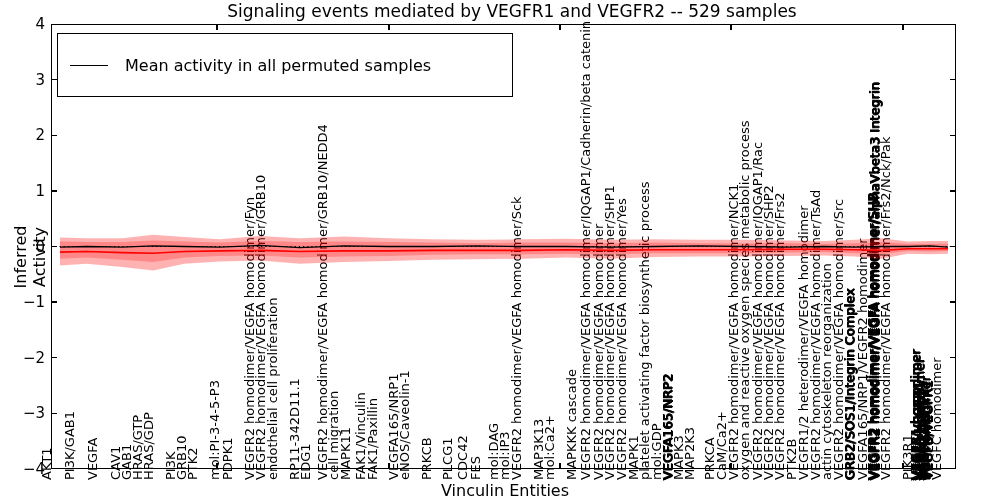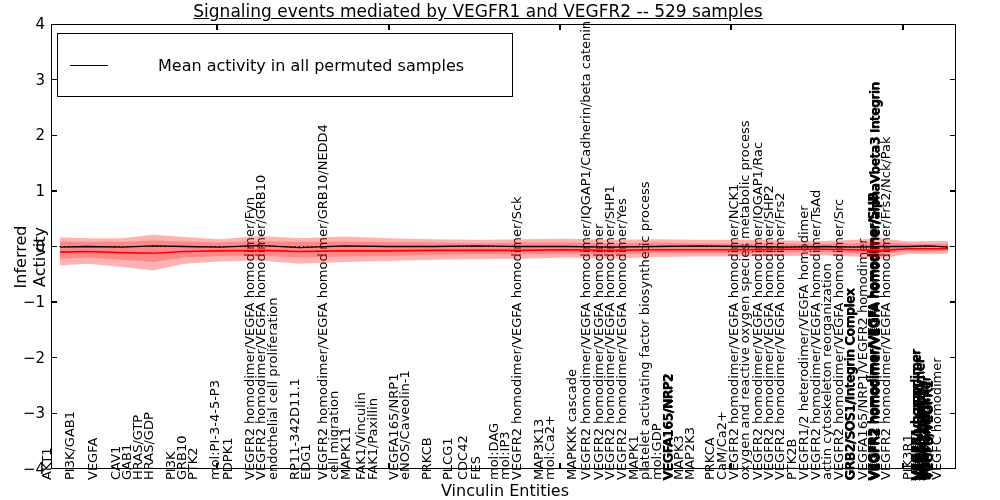--- a/index.html
+++ b/index.html
@@ -1,36 +1,36 @@
 <!DOCTYPE html>
 <html><head>
 <meta charset="utf-8">
 <style>
   html,body{margin:0;padding:0;background:#fff;}
   .fig{position:relative;width:1000px;height:500px;background:#ffffff;overflow:hidden;
        font-family:"DejaVu Sans","Liberation Sans",sans-serif;color:#000;}
-  .title{position:absolute;top:1px;left:478px;transform:translateX(-50%);
-         font-size:17px;white-space:nowrap;z-index:1;text-decoration:underline;}
+  .title{position:absolute;top:1px;left:512px;transform:translateX(-50%);
+         font-size:17px;white-space:nowrap;z-index:1;}
   .frame{position:absolute;left:51px;top:24px;width:905px;height:445px;
          border:1.6px solid #000;box-sizing:border-box;z-index:6;pointer-events:none;}
   .ylabel{position:absolute;left:-30px;top:238px;width:120px;text-align:center;
           transform:rotate(-90deg);font-size:16px;z-index:1;}
   .xlabel{position:absolute;left:505px;top:481px;transform:translateX(-50%);
           font-size:16px;z-index:1;white-space:nowrap;}
   .ytick{position:absolute;width:34px;text-align:right;font-size:15px;line-height:14px;
          margin-top:-7px;left:11px;z-index:1;}
   .tickmark{position:absolute;background:#000;z-index:7;pointer-events:none;}
   .ent{position:absolute;white-space:nowrap;font-size:13px;line-height:13px;
        transform:rotate(-90deg);transform-origin:0 100%;z-index:2;}
   .ent.ov{text-shadow:0.7px 0 0 #000,-0.7px 0 0 #000,0 0.5px 0 #000;}
   svg.chart{position:absolute;left:0;top:0;z-index:3;pointer-events:none;}
   .legend{position:absolute;left:57px;top:33px;width:456px;height:64px;background:#fff;
           border:1.6px solid #000;box-sizing:border-box;z-index:8;
           display:flex;flex-direction:column;justify-content:space-evenly;}
-  .lrow{display:flex;align-items:center;height:28px;gap:33px;}
+  .lrow{display:flex;align-items:center;height:28px;}
   .lline{width:38px;height:0;border-top:1.7px solid #000;margin-left:12px;margin-right:17px;flex:0 0 auto;}
   .ltext{font-size:16px;white-space:nowrap;}
 </style>
 </head>
 <body>
 
 <div class="fig">
   <div class="title">Signaling events mediated by VEGFR1 and VEGFR2 -- 529 samples</div>
   <div class="ylabel">Inferred Activity</div>
   <div class="xlabel">Vinculin Entities</div>

